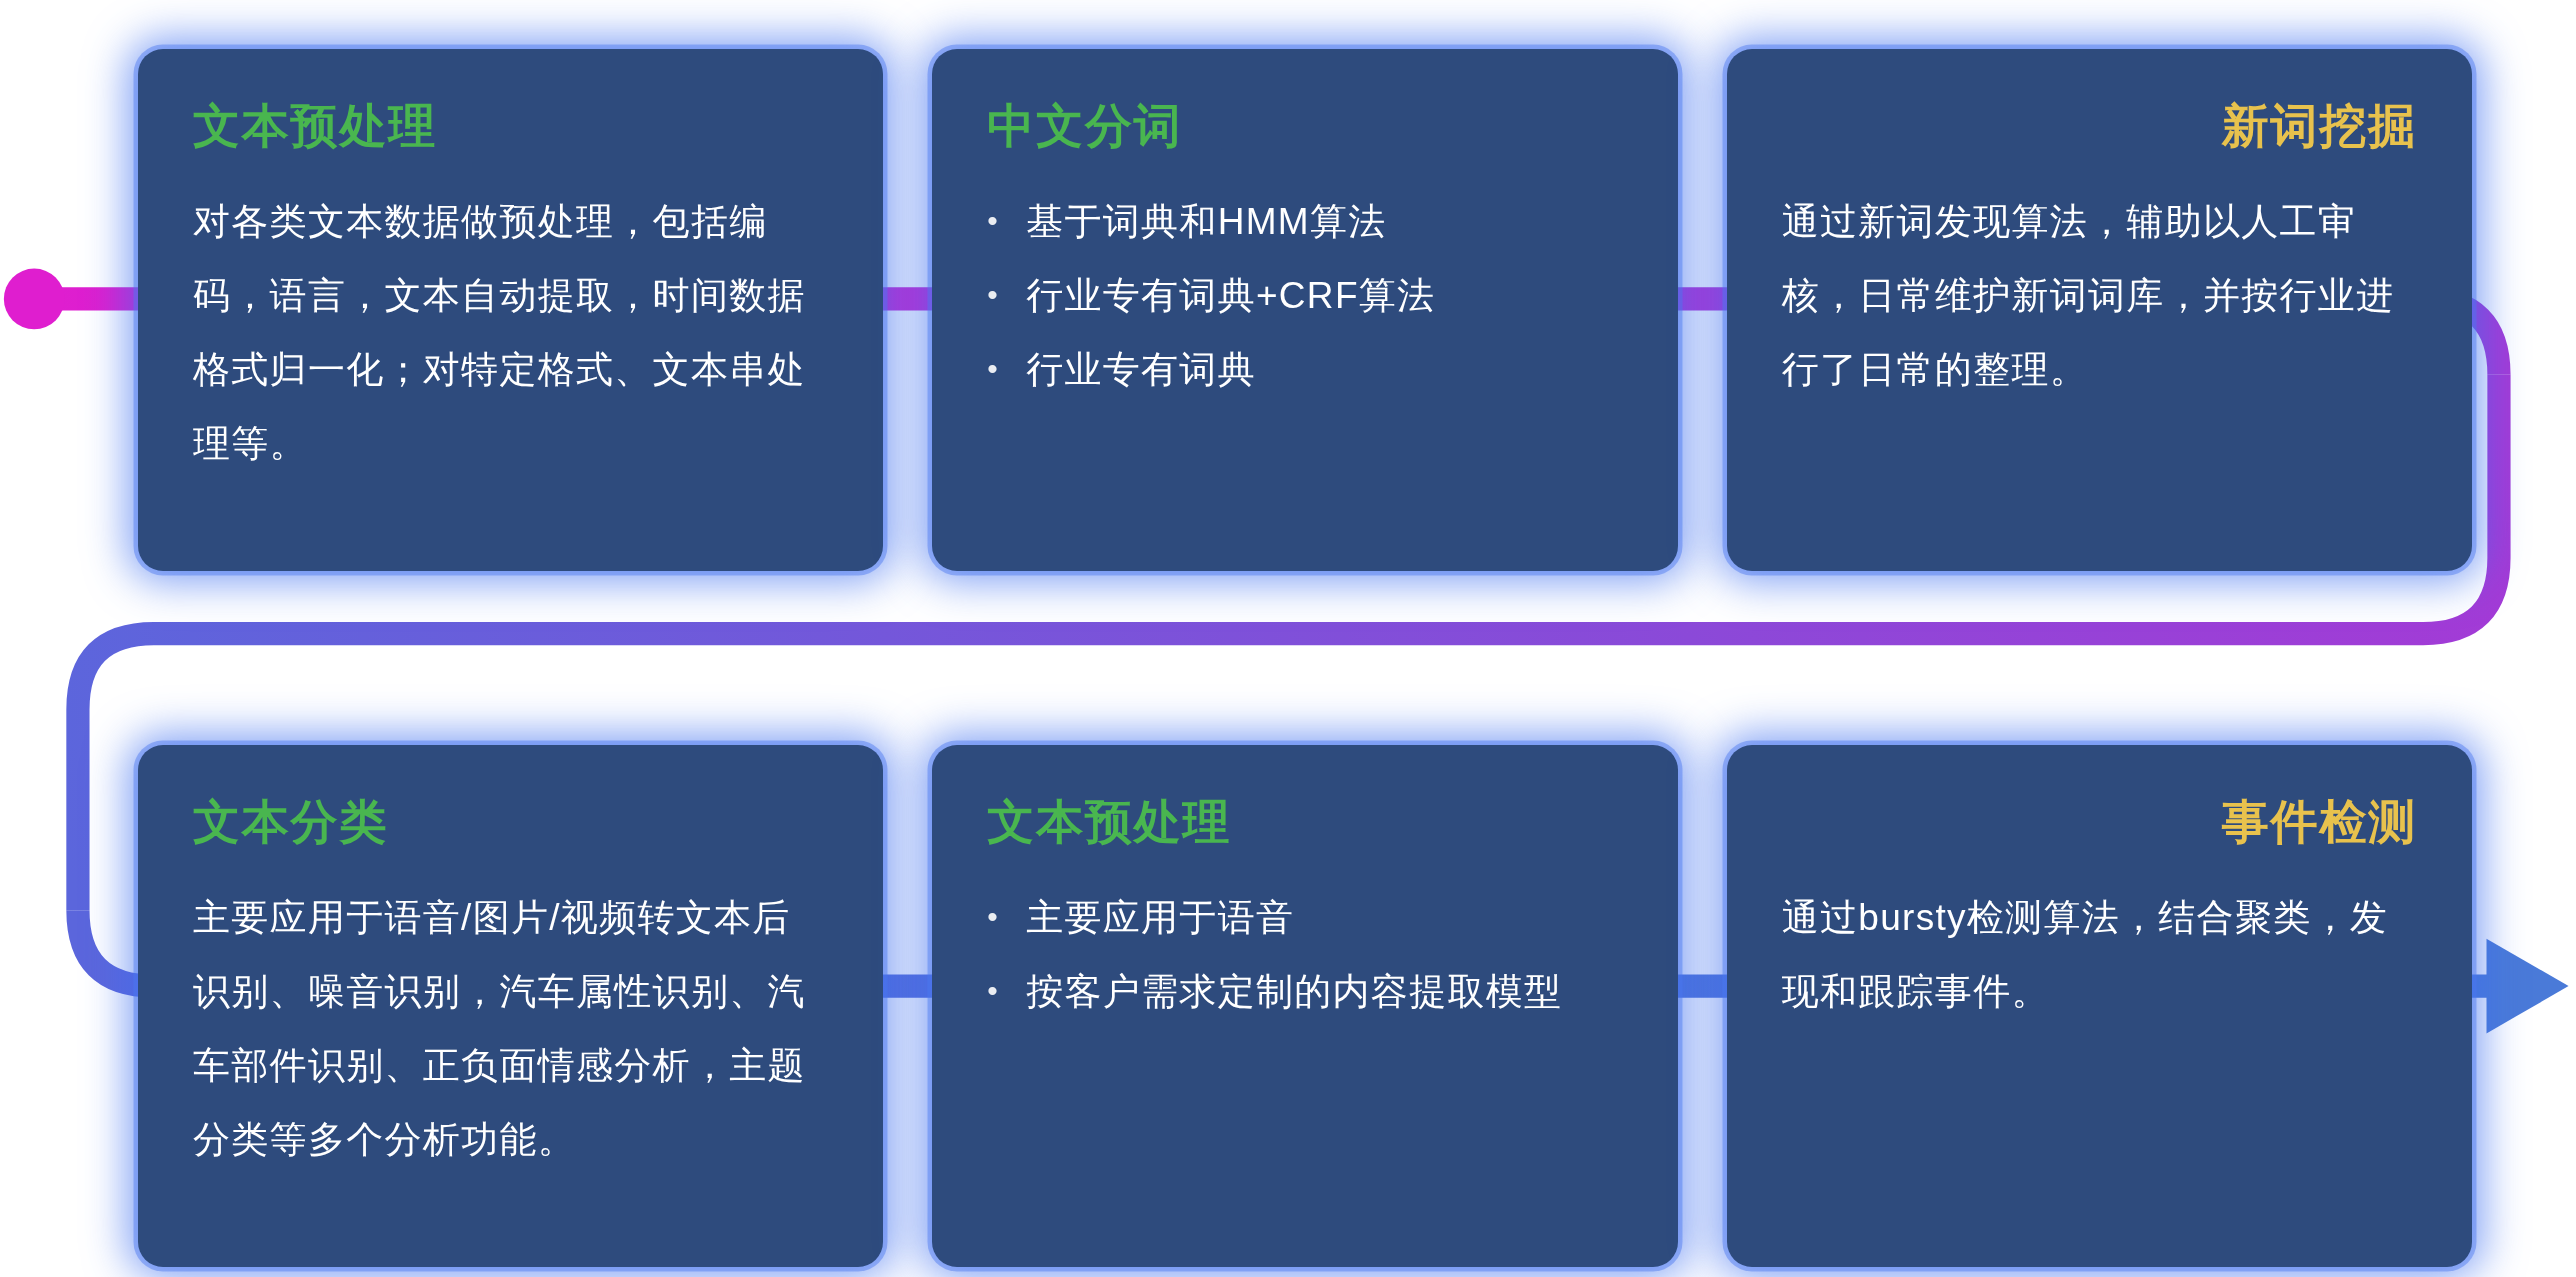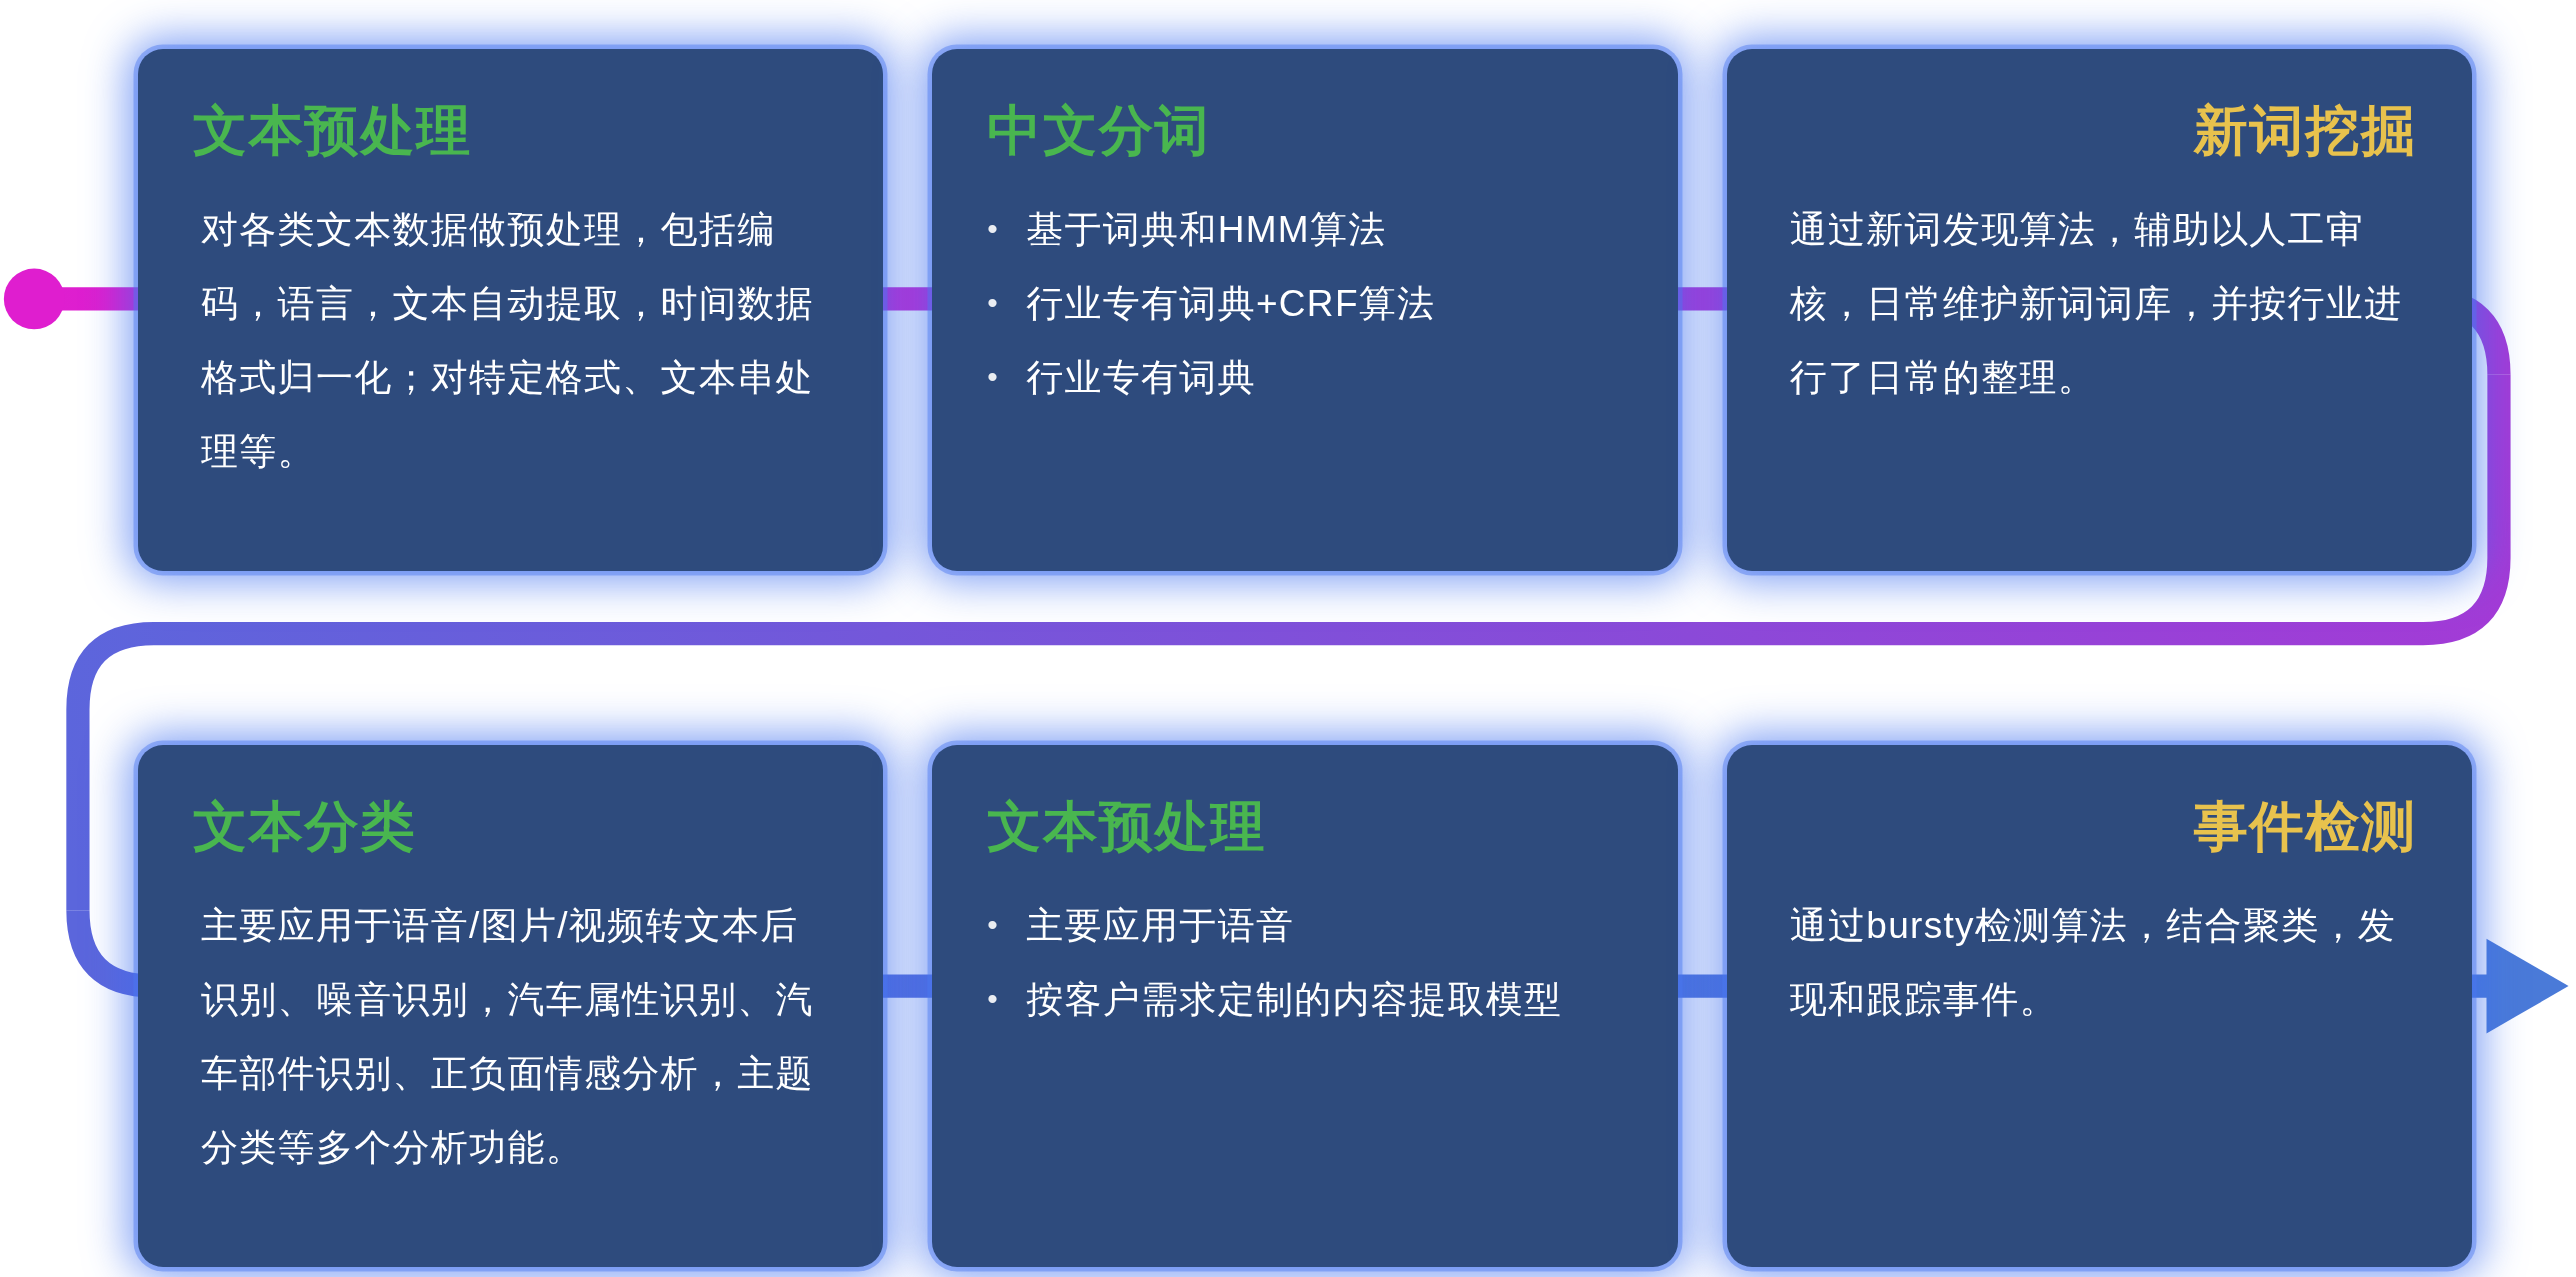--- a/index.html
+++ b/index.html
@@ -18,26 +18,26 @@
   .grid{
     position:absolute;left:138px;top:49px;width:2334px;z-index:1;
     display:grid;grid-template-columns:repeat(3,1fr);column-gap:49px;row-gap:174px;
   }
   .card{
     height:522px;background:var(--card_bg);border-radius:25px;
     padding:50px 55px 36px 55px;
     box-shadow:0 0 0 4.5px rgba(75,120,240,0.45), 0 0 41px 10.7px rgba(62,110,240,0.65);
   }
   .title{
-    margin:0 0 32px 0;font-size:54px;font-weight:700;letter-spacing:1.8px;line-height:1.15;
+    margin:0 0 32px 0;font-size:47px;font-weight:700;letter-spacing:1.8px;line-height:1.15;
   }
   .title.green{color:var(--title_green);}
   .title.yellow{color:var(--title_yellow);text-align:right;}
   .body{
-    margin:8px;color:var(--body_text);font-size:37px;line-height:2.0;letter-spacing:1.3px;
+    margin:0;color:var(--body_text);font-size:37px;line-height:2.0;letter-spacing:1.3px;
   }
   .bullets{list-style:none;margin:0;padding:0;}
   .bullet{
     display:flex;align-items:baseline;gap:27px;color:var(--body_text);
     font-size:37px;line-height:2.0;letter-spacing:1.3px;
   }
   .dot-bullet{font-size:30px;opacity:0.9;flex:0 0 auto;transform:translateY(-2.7px);}
 </style>
 </head>
 <body>

